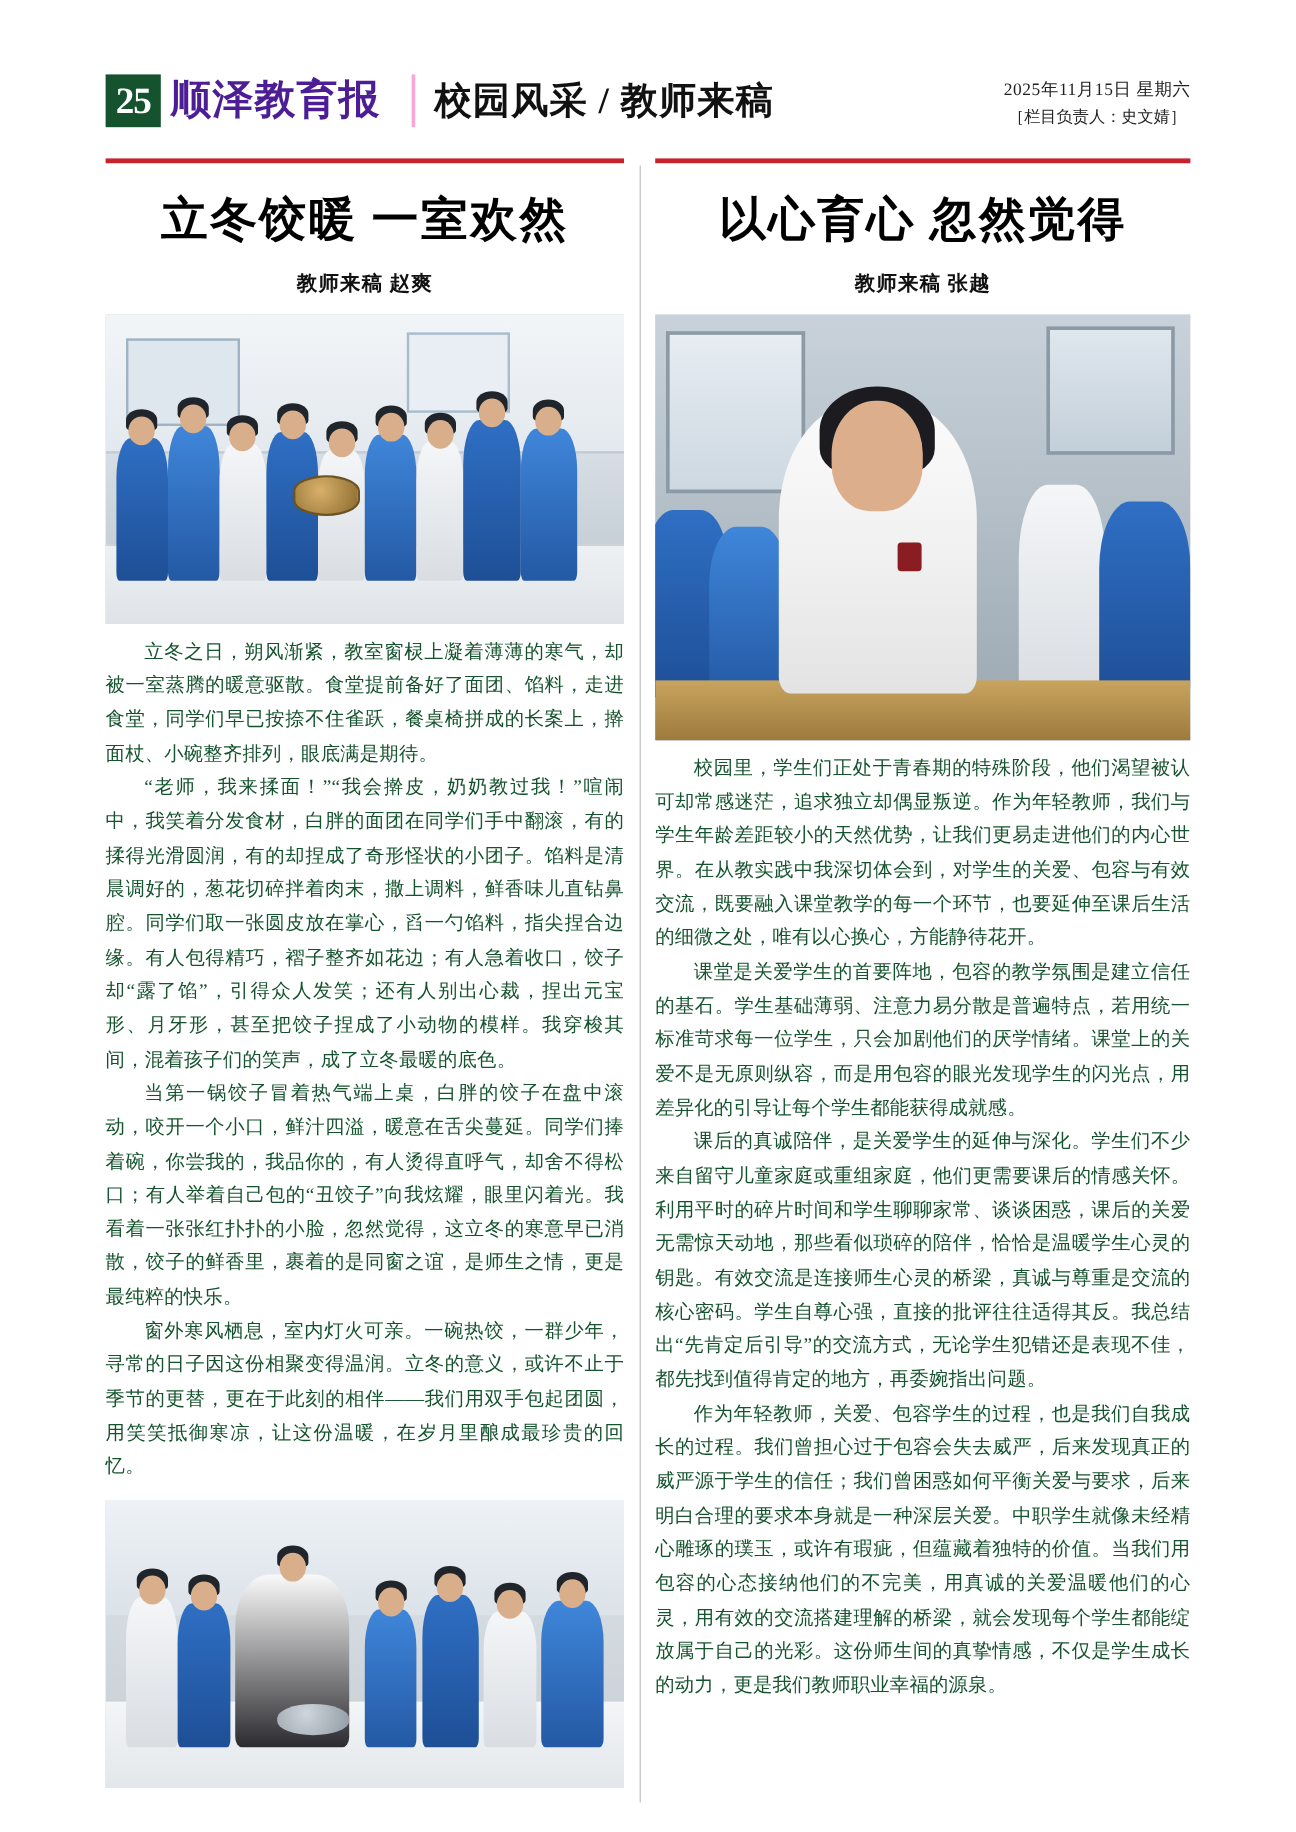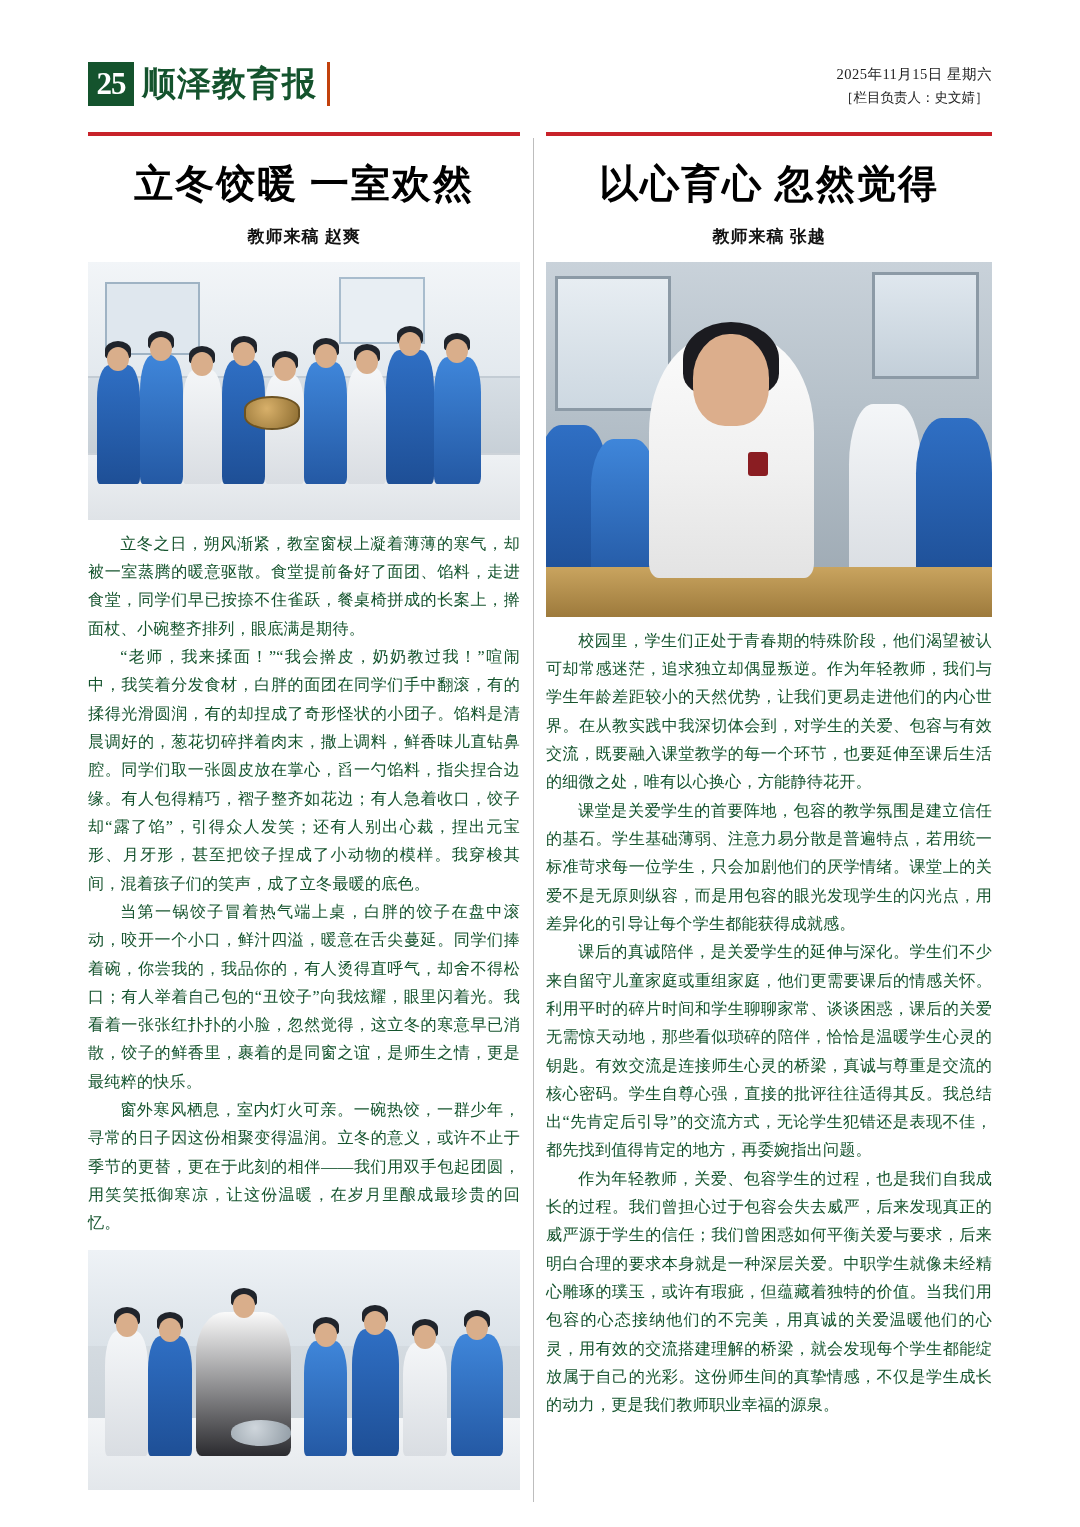--- a/index.html
+++ b/index.html
@@ -40,26 +40,26 @@
     line-height: 44px;
     text-align: center;
     letter-spacing: -1px;
     flex: 0 0 auto;
   }
   .paper-name {
     font-family: "Liberation Serif", "DejaVu Serif", serif;
     font-size: 34px;
     font-weight: bold;
     letter-spacing: 1px;
-    color: #14532d;
+    color: #4c1d95;
     margin-left: 8px;
     line-height: 44px;
     white-space: nowrap;
-    border-right: 3px solid #c2410c;
-    padding-right: 10px;
+    border-right: 3px solid #f9a8d4;
+    padding-right: 26px;
     height: 44px;
   }
   .section-title {
     font-size: 31px;
     font-weight: bold;
     letter-spacing: 1px;
     margin-left: 16px;
     line-height: 44px;
     white-space: nowrap;
     color: #111;
@@ -263,20 +263,21 @@
   }
 </style>
 </head>
 <body>
 
 <div class="page">
 
   <div class="masthead">
     <div class="page-number-box">25</div>
     <div class="paper-name">顺泽教育报</div>
+    <div class="section-title">校园风采 / 教师来稿</div>
     <div class="masthead-right">
       <div class="issue-date">2025年11月15日  星期六</div>
       <div class="editor-line">［栏目负责人：史文婧］</div>
     </div>
   </div>
 
   <div class="content">
 
     <div class="col col-left">
       <div class="top-rule"></div>

